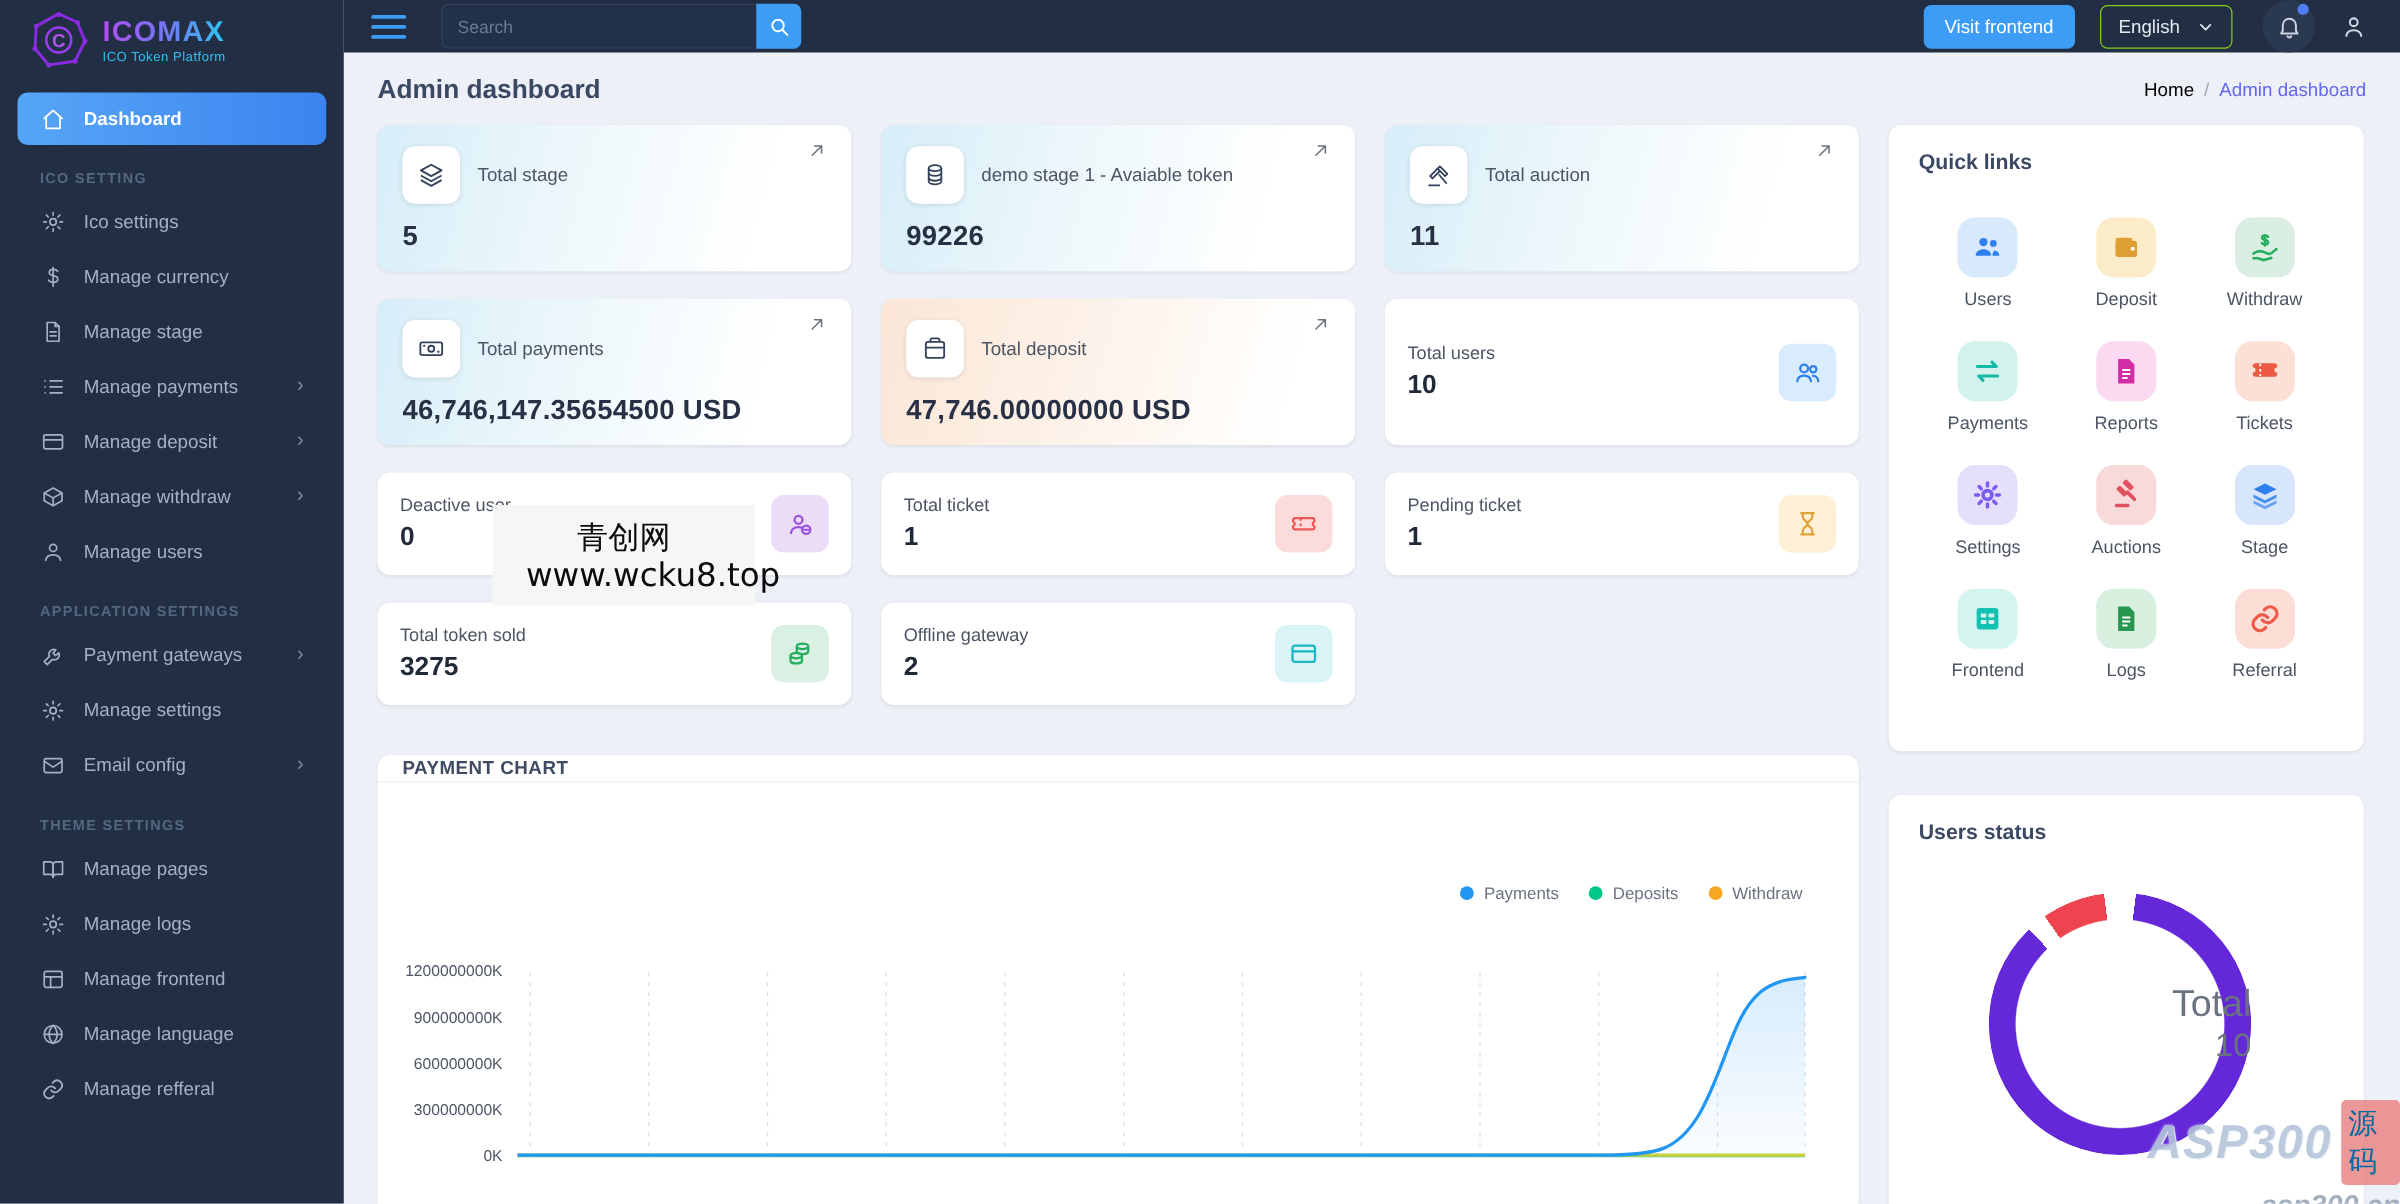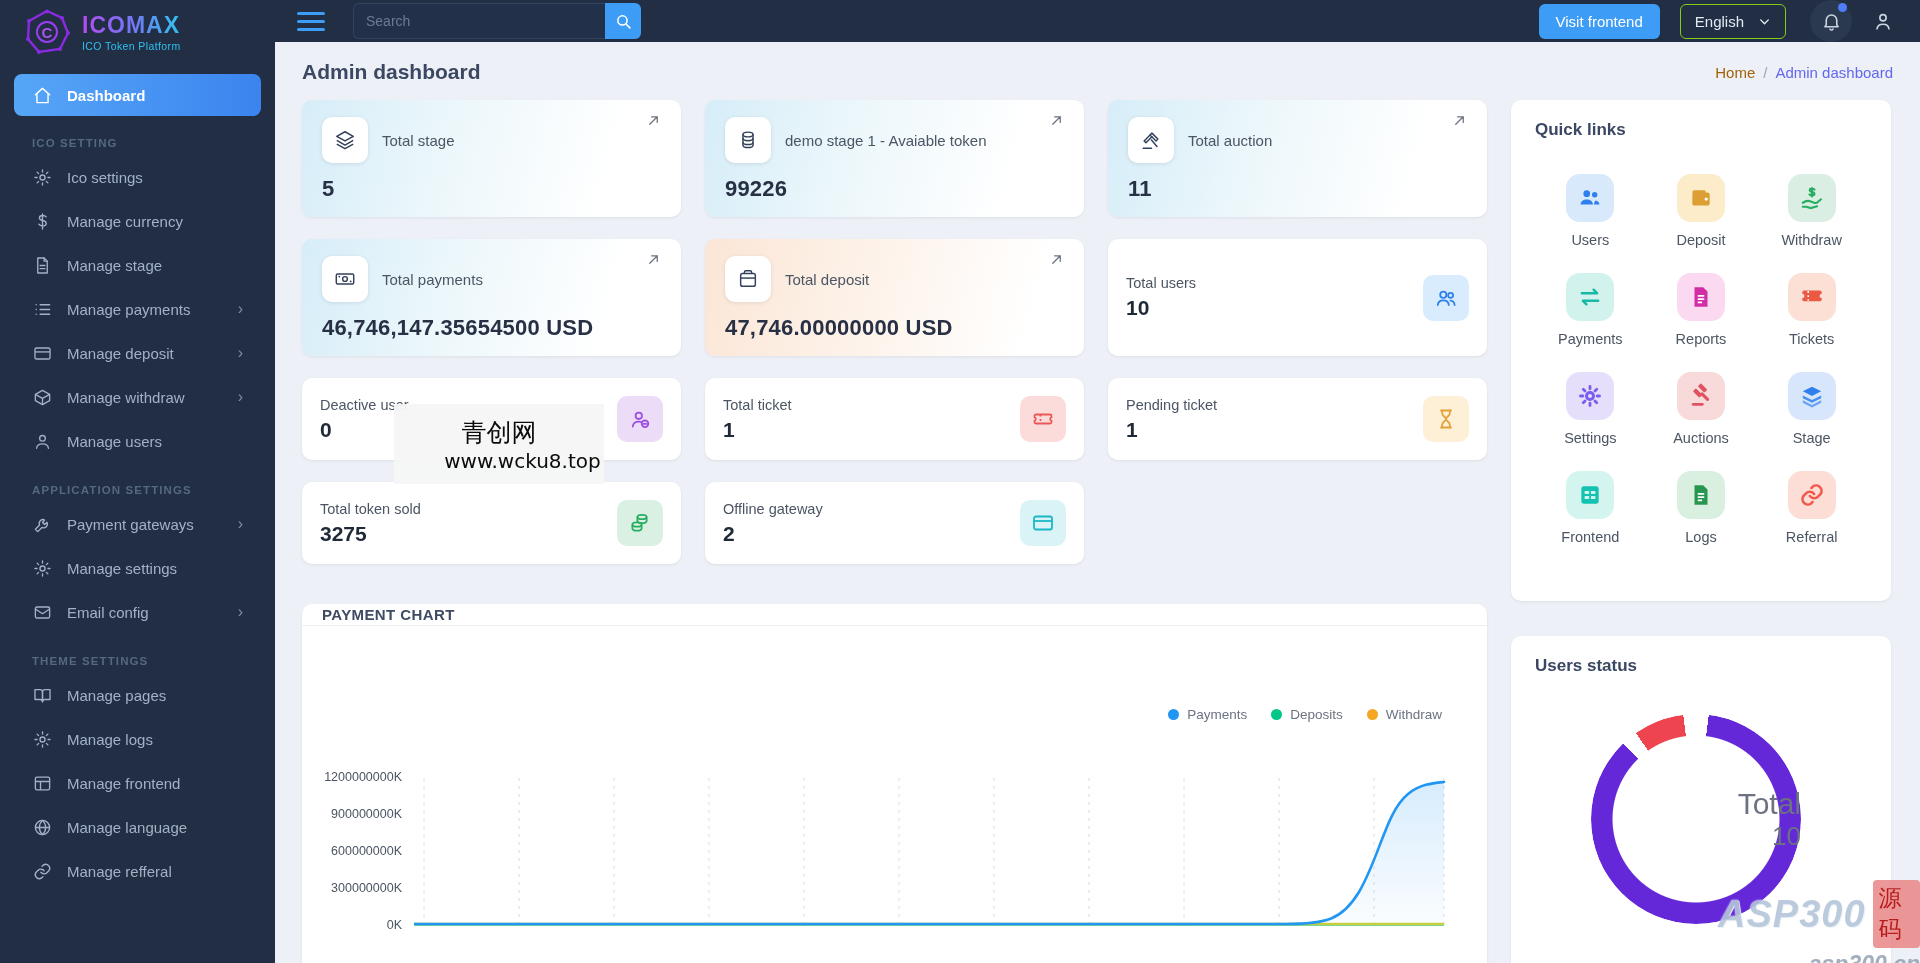--- a/index.html
+++ b/index.html
@@ -48,21 +48,21 @@
   .bell-wrap { width:42px; height:42px; border-radius:50%; background:#2a3950; display:grid;
     place-items:center; position:relative; cursor:pointer; margin-left:4px; }
   .bell-dot { position:absolute; top:3px; right:5px; width:9px; height:9px; border-radius:50%; background:#4f7df7; }
   .user-icon-wrap { cursor:pointer; display:grid; place-items:center; }
 
   
   .content { flex:1; padding:18px 27px 0; position:relative; }
   .page-head { display:flex; justify-content:space-between; margin-bottom:16px; }
   .page-title { font-size:21px; font-weight:bold; color:#3b4863; }
   .breadcrumb { font-size:15px; display:flex; gap:8px; align-items:center; }
-  .bc-home { color:#a16207; cursor:pointer; }
+  .bc-home { color:#000000; cursor:pointer; }
   .bc-sep { color:#9ca3af; }
   .bc-current { color:#6366f1; }
 
   .layout { display:flex; gap:24px; }
   .left-col { width:1185px; flex-shrink:0; }
   .right-col { width:380px; flex-shrink:0; }
 
   .cards-grid { display:grid; grid-template-columns:repeat(3,1fr); grid-template-rows:117px 117px 82px 82px;
     gap:22px 24px; }
   .stat-card { border-radius:10px; padding:17px 20px; position:relative; background:#fff;
@@ -122,26 +122,26 @@
   .donut-center { position:absolute; left:80px; top:78px; width:210px; height:210px; display:flex;
     flex-direction:column; align-items:flex-end; justify-content:center; gap:0; }
   .donut-label { font-size:30px; color:#6b7280; }
   .donut-value { font-size:26px; color:#6b7280; }
 
   
   .wm1 { position:absolute; left:394px; top:404px; width:210px; height:80px; z-index:50;
     background:rgba(246,246,246,.95); display:flex; flex-direction:column; align-items:center;
     justify-content:center; color:#0b0b0b; font-family:"DejaVu Sans", sans-serif; pointer-events:none; }
   .wm1-l1 { font-size:25px; }
-  .wm1-l2 { font-size:20px;margin-left:47px; }
+  .wm1-l2 { font-size:26px;margin-left:47px; }
   .wm2 { position:absolute; left:1718px; top:880px; z-index:50; pointer-events:none; }
   .wm2-row { display:flex; align-items:center; gap:7px; }
   .wm2-main { font-size:38px; font-weight:bold; font-style:italic; color:#b4c6da;
     text-shadow:0 0 2px #ffffff, 1px 1px 0 #e7eef5; opacity:.9; letter-spacing:1px; }
-  .wm2-badge { background:rgba(233,126,126,.8); color:#b91c1c; font-size:23px; padding:3px 6px;
+  .wm2-badge { background:rgba(233,126,126,.8); color:#0369a1; font-size:23px; padding:3px 6px;
     border-radius:4px; font-family:"DejaVu Sans", sans-serif; }
   .wm2-sub { text-align:right; font-size:23px; font-weight:bold; font-style:italic; color:#93a2b4; opacity:.85; margin-top:3px; }
 
   svg { display:block; }
 </style>
 </head>
 <body>
 
 <div class="app">
 

